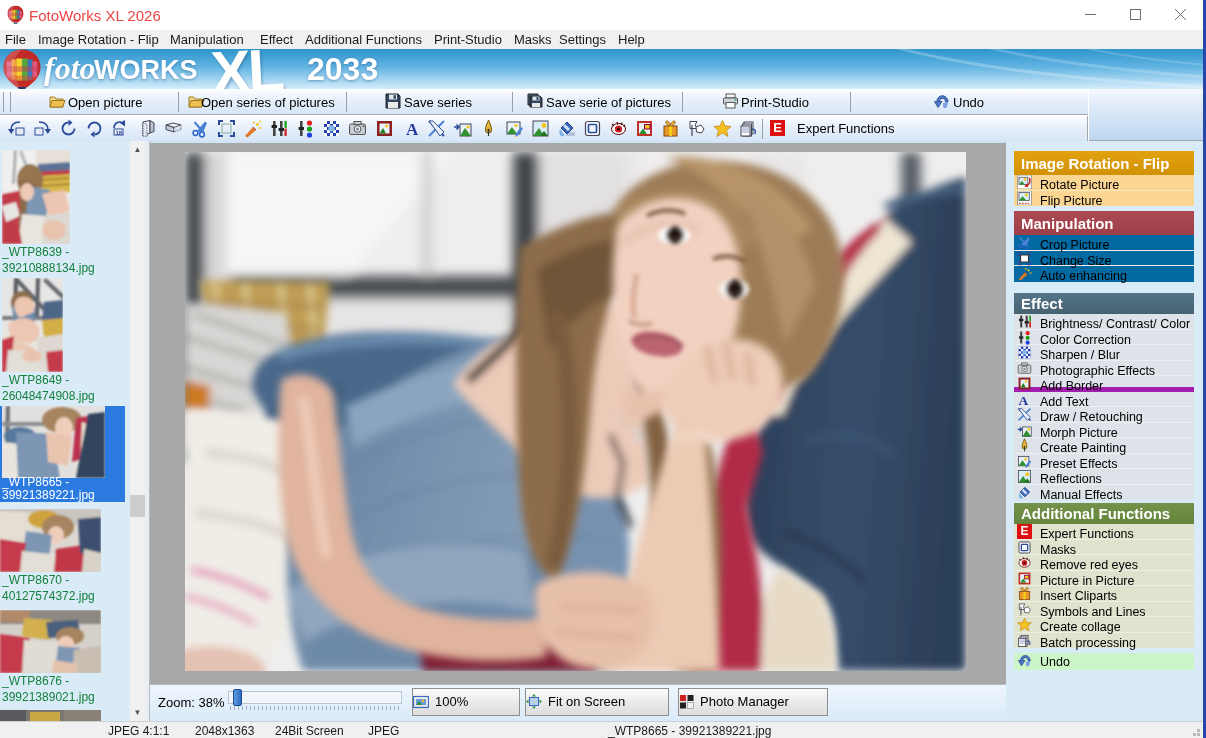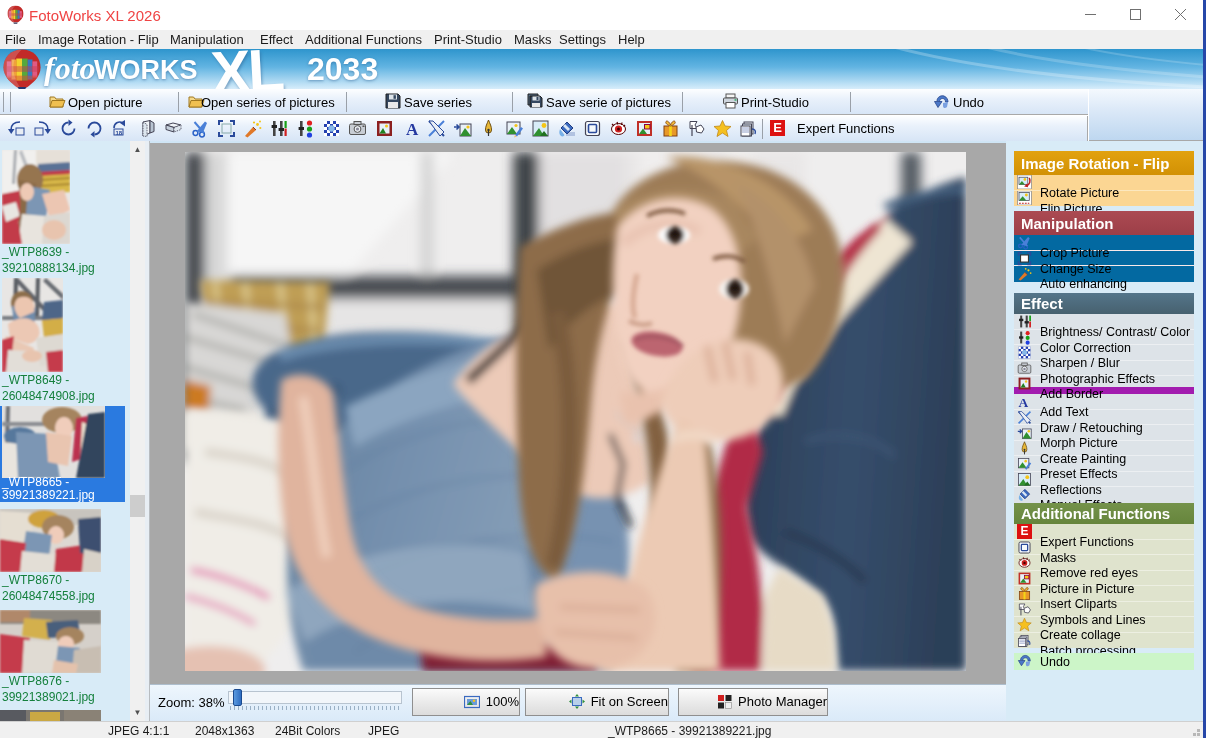--- a/index.html
+++ b/index.html
@@ -27,26 +27,26 @@
   #rightpanel { left:1006px; top:141px; width:197px; height:580px; background:#d8ebf7; }
   
   #bottombar { left:150px; top:684px; width:856px; height:39px; background:linear-gradient(#eef6fd,#d9e9f8); border-top:1px solid #aebecd; font-size:13px; }
   
   #statusbar { left:0; top:721px; width:1206px; height:17px; background:#f0f0f0; border-top:1px solid #d0d0d0; font-size:12px; color:#1b1b1b; }
   
   #winborder { left:1203px; top:0; width:3px; height:738px; background:#2647a8; }
   
   .sect { position:absolute; left:8px; width:180px; }
   .shead { height:24px; color:#fff; font-weight:bold; font-size:15px; padding:4px 0 0 7px; }
-  .srow { position:relative; height:15.5px; font-size:12.5px; color:#000; padding-left:26px; padding-top:11px; white-space:nowrap; }
+  .srow { position:relative; height:15.5px; font-size:12.5px; color:#000; padding-left:26px; padding-top:3px; white-space:nowrap; }
   .srow svg, .srow .ic { position:absolute; left:3px; top:0px; }
   
   .fname { position:absolute; left:2px; font-size:12px; line-height:16px; color:#15803d; white-space:pre; }
   
-  .bbtn { position:absolute; top:3px; height:28px; background:linear-gradient(#fbfbfb,#e9e9e9 55%,#dcdcdc); border:1px solid #8f8f8f; font-size:13px; color:#000; text-align:right; }
+  .bbtn { position:absolute; top:3px; height:28px; background:linear-gradient(#fbfbfb,#e9e9e9 55%,#dcdcdc); border:1px solid #8f8f8f; font-size:13px; color:#000; text-align:left; }
 </style>
 </head>
 <body>
 <div id="win">
   <div class="abs" id="titlebar"></div>
   <svg class="abs" style="left:7px;top:5px" width="17" height="19" viewBox="0 0 40 44">
     <defs>
         <clipPath id="ball1">
           <path d="M20,1 C8,1 1,10 1,20 C1,30 10,37 15,41 L25,41 C30,37 39,30 39,20 C39,10 32,1 20,1 Z"></path>
         </clipPath>
@@ -421,21 +421,21 @@
         <ellipse cx="56" cy="26" rx="8" ry="9" fill="#efccba"></ellipse>
         <path d="M26,22 L52,26 L48,54 L22,48 Z" fill="#7b96b4"></path>
         <path d="M0,30 L26,34 L22,63 L0,63 Z" fill="#c53a4c"></path>
         <path d="M22,42 L60,46 L58,63 L20,63 Z" fill="#e3ded6"></path>
         <path d="M56,40 L84,36 L88,63 L54,63 Z" fill="#c23848"></path>
         <path d="M78,10 L101,8 L101,48 L80,44 Z" fill="#3c5070"></path>
         <path d="M84,40 L101,44 L101,63 L82,63 Z" fill="#d8d2c8"></path>
       </g>
     </svg>
     <div class="fname" style="top:431px">_WTP8670 -
-26048474558.jpg</div>
+40127574372.jpg</div>
     <svg class="abs" style="left:0;top:469px" width="101" height="63" viewBox="0 0 101 63">
       <rect width="101" height="63" fill="#d5d0ca"></rect>
       <g filter="url(#b1)">
         <rect x="0" y="0" width="101" height="14" fill="#8c8881"></rect>
         <rect x="0" y="0" width="30" height="12" fill="#b0886a"></rect>
         <path d="M24,8 L52,10 L50,30 L22,26 Z" fill="#d3b04e"></path>
         <path d="M46,12 L78,10 L80,26 L48,28 Z" fill="#4a5e7c"></path>
         <path d="M0,24 L30,28 L26,63 L0,63 Z" fill="#c53a4c"></path>
         <path d="M24,30 L62,32 L58,63 L22,63 Z" fill="#e0dbd3"></path>
         <ellipse cx="70" cy="26" rx="14" ry="9" fill="#a5845f"></ellipse>
@@ -685,21 +685,21 @@
                 <rect x="14" y="14" width="3" height="3"></rect>
               </g>
               <circle cx="9.5" cy="9.5" r="3.2" fill="#88b8e8"></circle>
             </svg>Sharpen / Blur</div>
         <div class="srow" style="border-bottom:1px solid #eceff2"><svg width="15" height="15" viewBox="0 0 19 19">
               <rect x="1.5" y="5" width="16" height="10.5" rx="1.5" fill="#c8cdd4" stroke="#555"></rect>
               <rect x="6" y="2.5" width="7" height="3" fill="#c8cdd4" stroke="#555"></rect>
               <circle cx="9.5" cy="10" r="3.4" fill="#eef2f6" stroke="#555"></circle>
               <circle cx="9.5" cy="10" r="1.6" fill="#889"></circle>
             </svg>Photographic Effects</div>
-        <div class="srow" style="border-bottom:7px solid #a21caf"><svg width="15" height="15" viewBox="0 0 19 19">
+        <div class="srow" style="border-bottom:5px solid #a21caf"><svg width="15" height="15" viewBox="0 0 19 19">
               <rect x="2" y="2" width="15" height="15" fill="#8c2020"></rect>
               <rect x="4.5" y="4.5" width="10" height="10" fill="#e8f0f8"></rect>
               <path d="M4.5,14.5 L8,9 L11,14.5 Z" fill="#208020"></path>
               <circle cx="11.5" cy="7" r="1.5" fill="#f5c518"></circle>
             </svg>Add Border</div>
         <div class="srow" style="border-bottom:1px solid #eceff2"><svg width="15" height="15" viewBox="0 0 19 19">
               <text x="2" y="16" font-size="17" font-weight="bold" fill="#2438a0" font-family="Liberation Serif">A</text>
             </svg>Add Text</div>
         <div class="srow" style="border-bottom:1px solid #eceff2"><svg width="15" height="15" viewBox="0 0 19 19">
               <path d="M2,2 L15,15 L17,17" stroke="#2a4a9a" stroke-width="2"></path>
@@ -810,21 +810,21 @@
     <div class="bbtn" style="left:375px;width:144px">
       <svg style="vertical-align:-3px;margin-right:6px" width="16" height="15" viewBox="0 0 16 15">
           <rect x="3.5" y="3.5" width="9" height="8" fill="#b8d0ea" stroke="#3a6ac0"></rect>
           <path d="M8,0 L10,2.5 L6,2.5 Z M8,15 L6,12.5 L10,12.5 Z M0,7.5 L2.5,5.5 L2.5,9.5 Z M16,7.5 L13.5,5.5 L13.5,9.5 Z" fill="#2f8f3f"></path>
         </svg><span style="line-height:26px">Fit on Screen</span>
     </div>
   </div>
   <div class="abs" id="statusbar">
     <span class="abs" style="left:108px;top:2px">JPEG 4:1:1</span>
     <span class="abs" style="left:195px;top:2px">2048x1363</span>
-    <span class="abs" style="left:275px;top:2px">24Bit Colors</span>
+    <span class="abs" style="left:275px;top:2px">24Bit Screen</span>
     <span class="abs" style="left:368px;top:2px">JPEG</span>
     <span class="abs" style="left:608px;top:2px">_WTP8665 - 39921389221.jpg</span>
   </div>
   <div class="abs" id="winborder"></div>
   <div class="abs" style="left:1197px;top:729px;width:3px;height:3px;background:#b8b8b8"></div>
   <div class="abs" style="left:1197px;top:733px;width:3px;height:3px;background:#b8b8b8"></div>
   <div class="abs" style="left:1193px;top:733px;width:3px;height:3px;background:#b8b8b8"></div>
 </div>
 
 </body></html>

